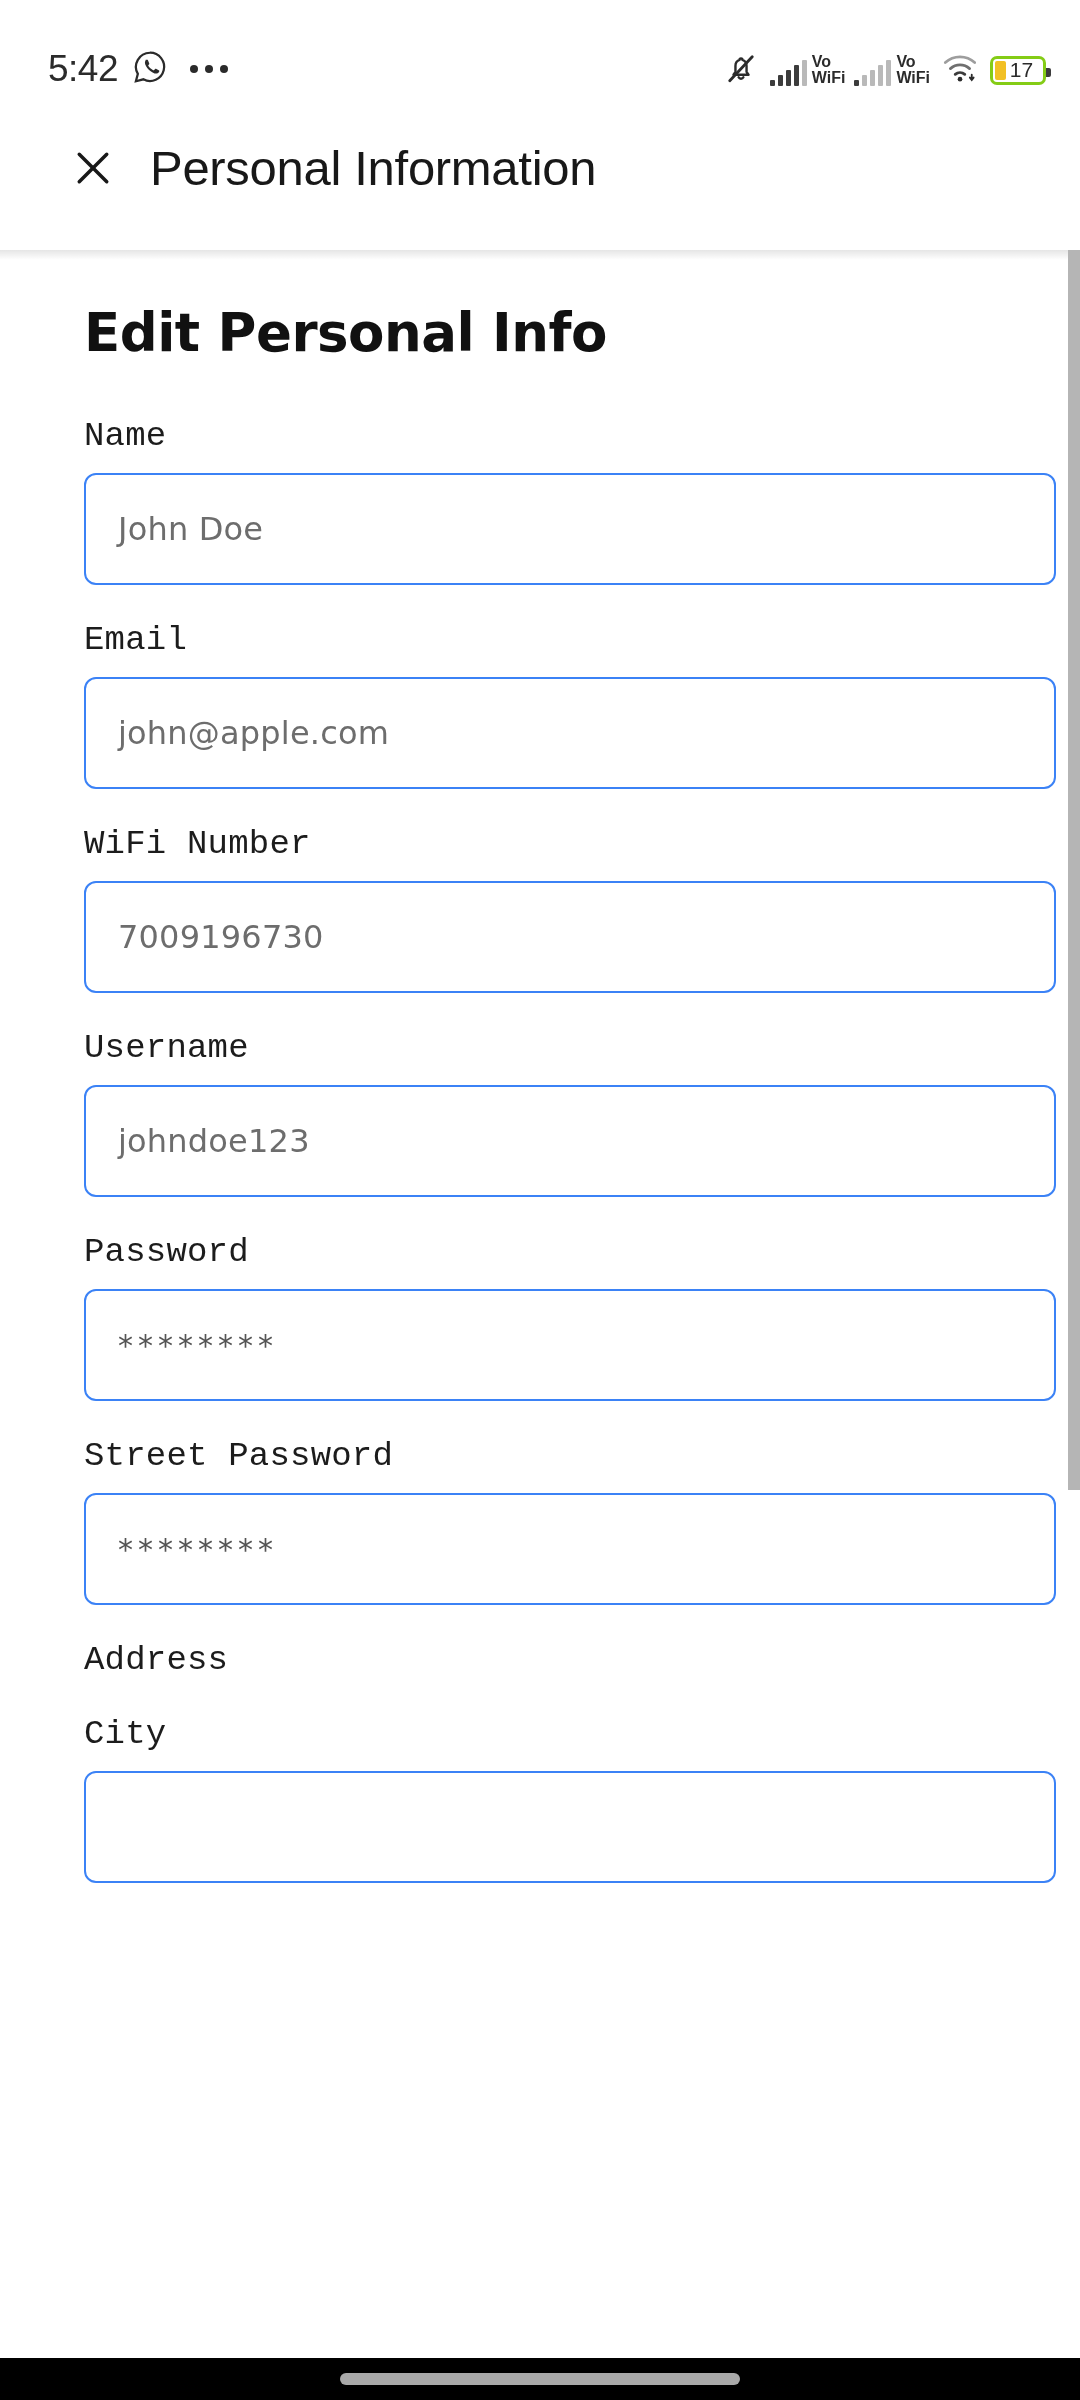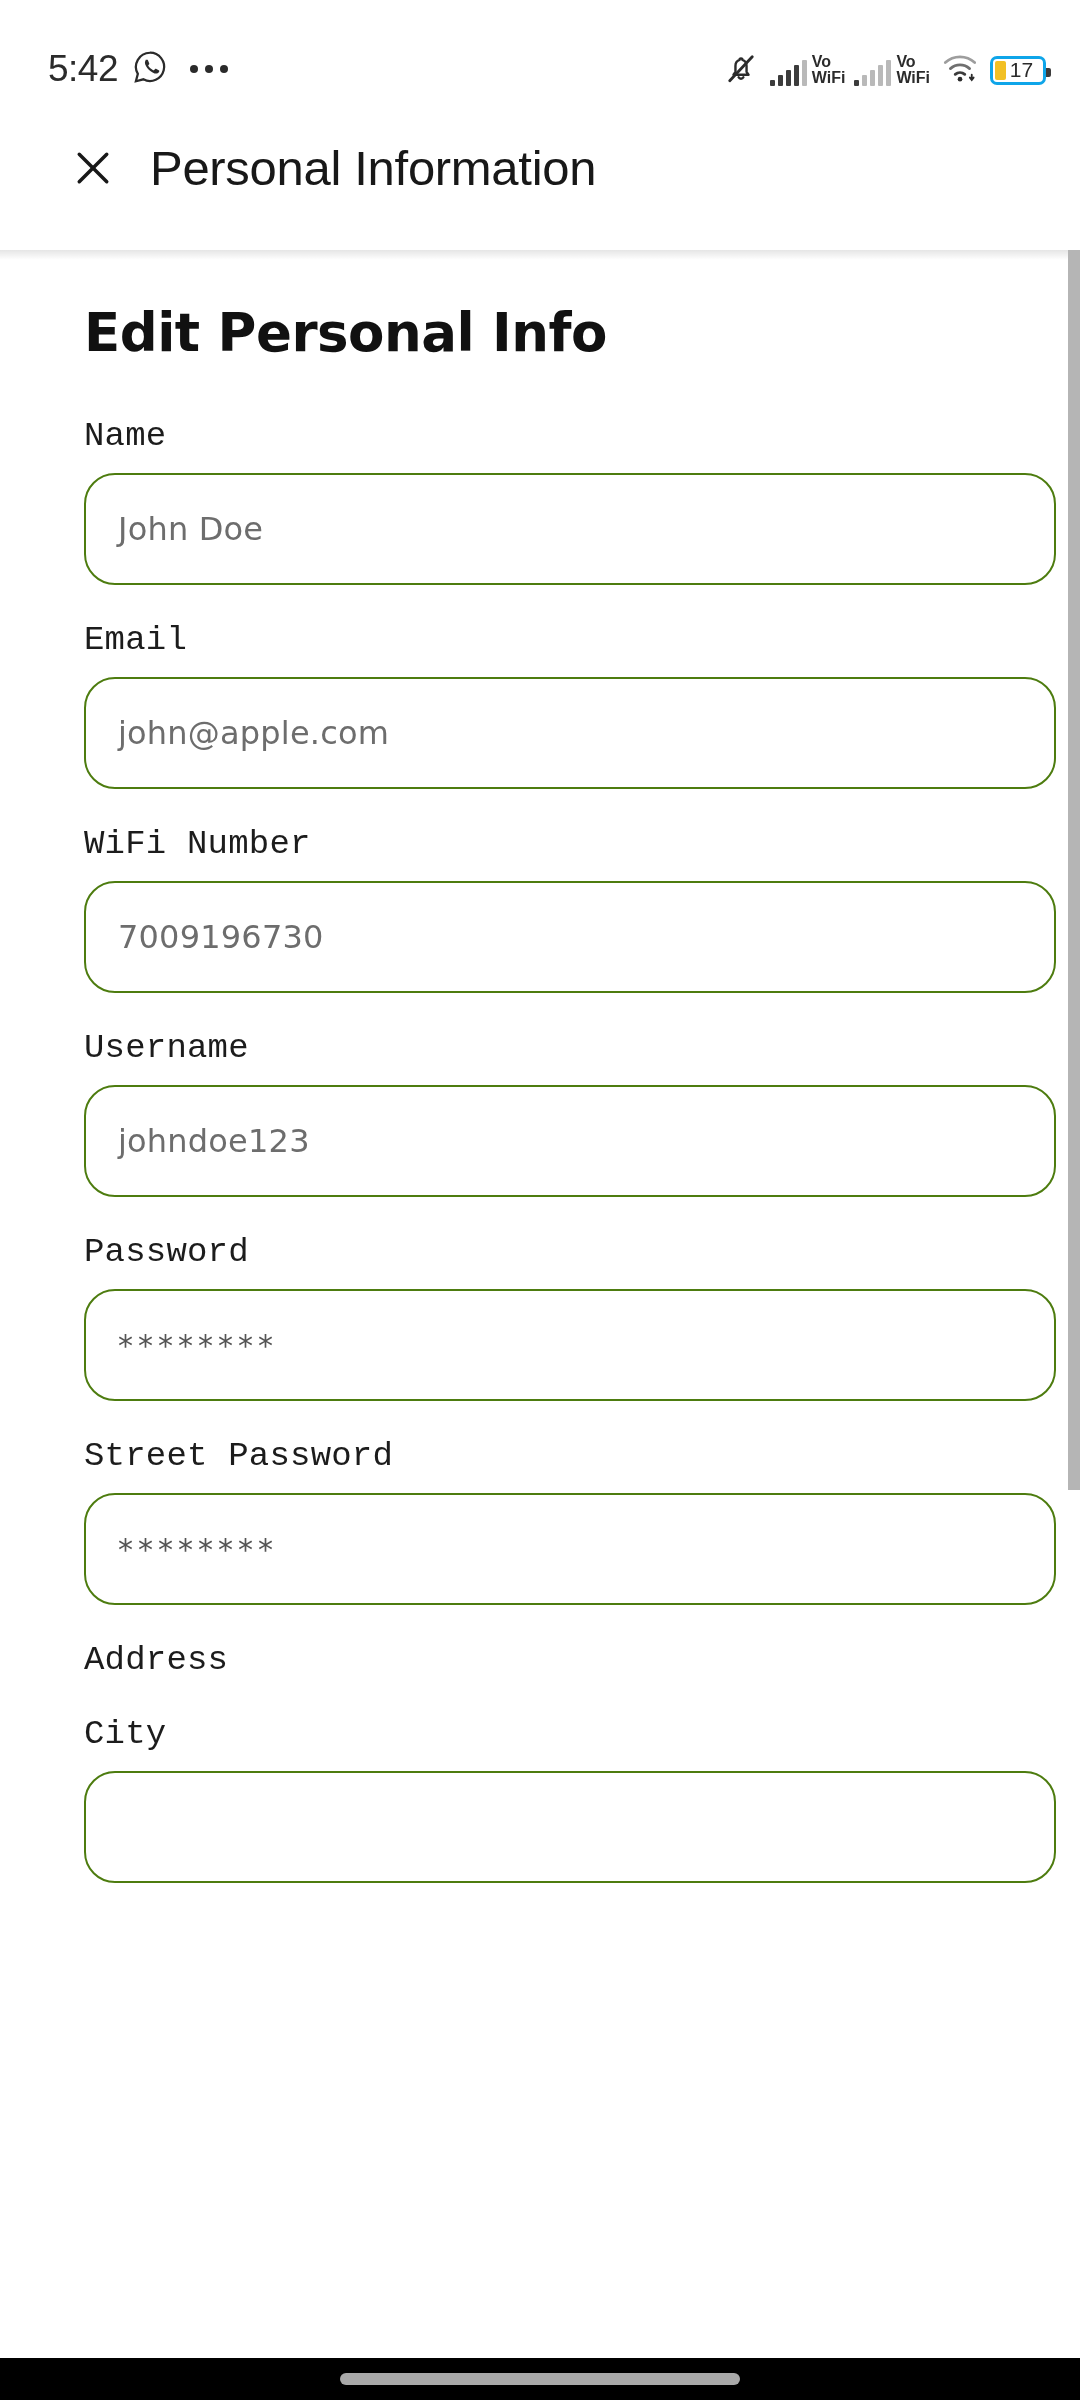--- a/index.html
+++ b/index.html
@@ -76,21 +76,21 @@
     font-size: 16px;
     font-weight: 700;
     line-height: 16px;
     color: #2b2b2b;
     text-align: left;
     margin-left: 2px;
   }
   .battery {
     position: relative;
     width: 56px; height: 29px;
-    border: 3px solid #0ea5e9;
+    border: 3px solid #84cc16;
     border-radius: 7px;
     display: flex;
     align-items: center;
     padding: 2px;
   }
   .battery::after {
     content: "";
     position: absolute;
     right: -8px; top: 9px;
     width: 5px; height: 9px;
@@ -176,22 +176,22 @@
     font-size: 34px;
     font-weight: 400;
     color: #1c1c1c;
     margin-bottom: 18px;
     letter-spacing: 0.2px;
   }
 
   .field-input {
     width: 972px;
     height: 112px;
-    border: 2px solid #4d7c0f;
-    border-radius: 31px;
+    border: 2px solid #3b82f6;
+    border-radius: 12px;
     background: #ffffff;
     display: flex;
     align-items: center;
     padding: 0 32px;
     cursor: text;
     text-align: center;
   }
   .field-value {
     font-family: "DejaVu Sans", sans-serif;
     font-size: 32px;

